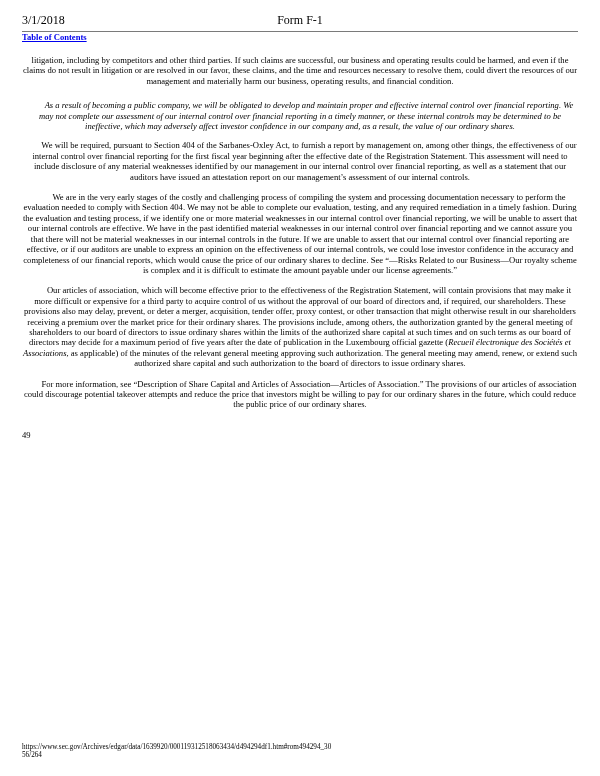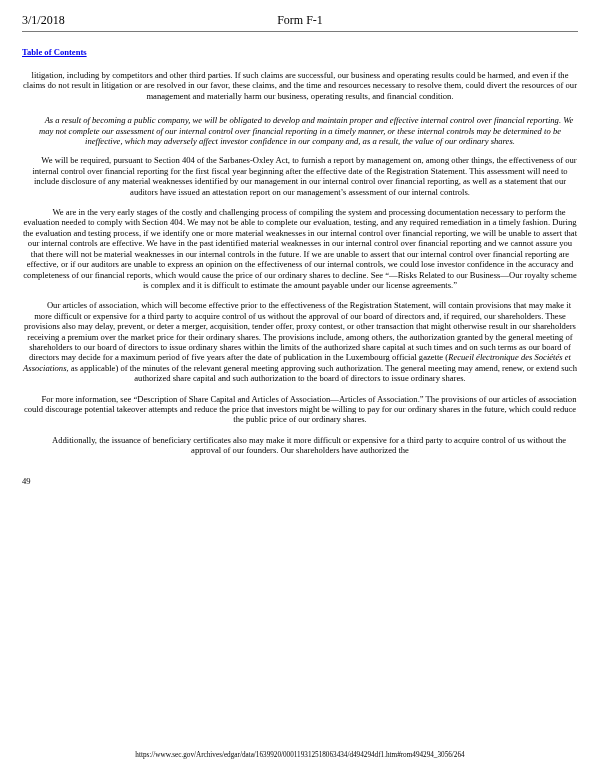--- a/index.html
+++ b/index.html
@@ -11,21 +11,21 @@
     font-family: "Liberation Serif", serif;
     color: #000000;
   }
   .page { padding: 10px 22px 0 22px; }
 
   .doc-header { position: relative; height: 14px; font-size: 12px; }
   .doc-header .date { position: absolute; left: 0; top: 3px; }
   .doc-header .title { text-align: center; padding-top: 3px; }
   .header-rule { border-bottom: 1px solid #7a7a7a; margin-top: 7px; }
 
-  .toc { margin-top: 15px; font-size: 8.6px; }
+  .toc { font-size: 8.6px; }
   .toc a {
     color: #0000EE;
     font-weight: bold;
     text-decoration: underline;
     cursor: pointer;
   }
 
   .content { margin-top: 13px; }
   .para {
     font-size: 8.6px;
@@ -37,22 +37,23 @@
   .para.no-indent { text-indent: 0; }
   .para.heading { font-weight: normal; font-style: italic; margin-top: 14px; margin-bottom: 9px; }
   .italic { font-style: italic; }
 
   .page-number { font-size: 8.6px; margin-top: 20px; }
 
   .doc-footer {
     position: absolute;
     left: 22px; right: 22px; bottom: 17px;
     display: flex;
-    justify-content: center;
+    justify-content: flex-end;
     font-size: 7.2px;
+    flex-direction: column;
   }
 </style>
 </head>
 <body>
 
 <div class="page">
 
   <div class="doc-header">
     <span class="date">3/1/2018</span>
     <div class="title">Form F-1</div>
@@ -63,21 +64,20 @@
     <a href="#">Table of Contents</a>
   </div>
 
   <div class="content">
       <p class="para no-indent"><span>litigation, including by competitors and other third parties. If such claims are successful, our business and operating results could be harmed, and even if the claims do not result in litigation or are resolved in our favor, these claims, and the time and resources necessary to resolve them, could divert the resources of our management and materially harm our business, operating results, and financial condition.</span></p>
       <p class="para heading"><span>As a result of becoming a public company, we will be obligated to develop and maintain proper and effective internal control over financial reporting. We may not complete our assessment of our internal control over financial reporting in a timely manner, or these internal controls may be determined to be ineffective, which may adversely affect investor confidence in our company and, as a result, the value of our ordinary shares.</span></p>
       <p class="para"><span>We will be required, pursuant to Section 404 of the Sarbanes-Oxley Act, to furnish a report by management on, among other things, the effectiveness of our internal control over financial reporting for the first fiscal year beginning after the effective date of the Registration Statement. This assessment will need to include disclosure of any material weaknesses identified by our management in our internal control over financial reporting, as well as a statement that our auditors have issued an attestation report on our management’s assessment of our internal controls.</span></p>
       <p class="para"><span>We are in the very early stages of the costly and challenging process of compiling the system and processing documentation necessary to perform the evaluation needed to comply with Section 404. We may not be able to complete our evaluation, testing, and any required remediation in a timely fashion. During the evaluation and testing process, if we identify one or more material weaknesses in our internal control over financial reporting, we will be unable to assert that our internal controls are effective. We have in the past identified material weaknesses in our internal control over financial reporting and we cannot assure you that there will not be material weaknesses in our internal controls in the future. If we are unable to assert that our internal control over financial reporting are effective, or if our auditors are unable to express an opinion on the effectiveness of our internal controls, we could lose investor confidence in the accuracy and completeness of our financial reports, which would cause the price of our ordinary shares to decline. See “—Risks Related to our Business—Our royalty scheme is complex and it is difficult to estimate the amount payable under our license agreements.”</span></p>
       <p class="para"><span>Our articles of association, which will become effective prior to the effectiveness of the Registration Statement, will contain provisions that may make it more difficult or expensive for a third party to acquire control of us without the approval of our board of directors and, if required, our shareholders. These provisions also may delay, prevent, or deter a merger, acquisition, tender offer, proxy contest, or other transaction that might otherwise result in our shareholders receiving a premium over the market price for their ordinary shares. The provisions include, among others, the authorization granted by the general meeting of shareholders to our board of directors to issue ordinary shares within the limits of the authorized share capital at such times and on such terms as our board of directors may decide for a maximum period of five years after the date of publication in the Luxembourg official gazette (</span><span class="italic">Recueil électronique des Sociétés et Associations</span><span>, as applicable) of the minutes of the relevant general meeting approving such authorization. The general meeting may amend, renew, or extend such authorized share capital and such authorization to the board of directors to issue ordinary shares.</span></p>
       <p class="para"><span>For more information, see “Description of Share Capital and Articles of Association—Articles of Association.” The provisions of our articles of association could discourage potential takeover attempts and reduce the price that investors might be willing to pay for our ordinary shares in the future, which could reduce the public price of our ordinary shares.</span></p>
-      <p class="para"><span>Additionally, the issuance of beneficiary certificates also may make it more difficult or expensive for a third party to acquire control of us without the approval of our founders. Our shareholders have authorized the</span></p>
     </div>
 
   <div class="page-number">49</div>
 
   <div class="doc-footer">
     <span>https://www.sec.gov/Archives/edgar/data/1639920/000119312518063434/d494294df1.htm#rom494294_30</span>
     <span>56/264</span>
   </div>
 
 </div>

